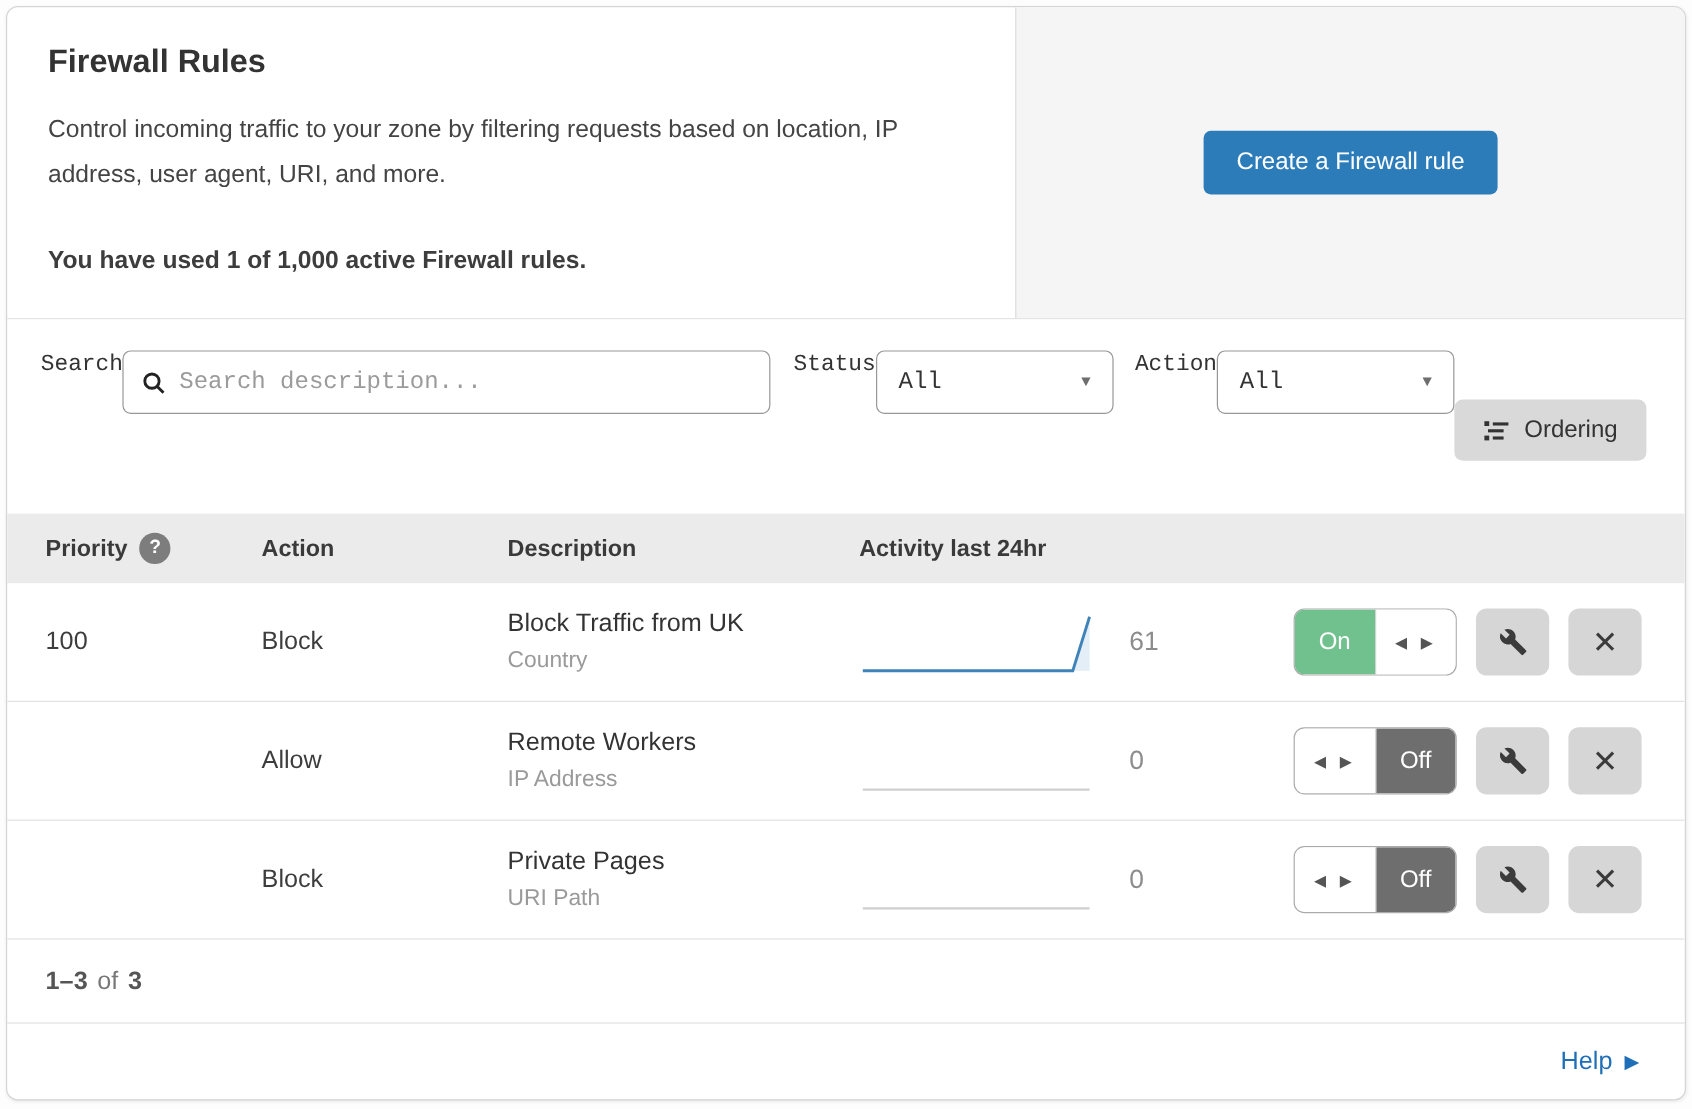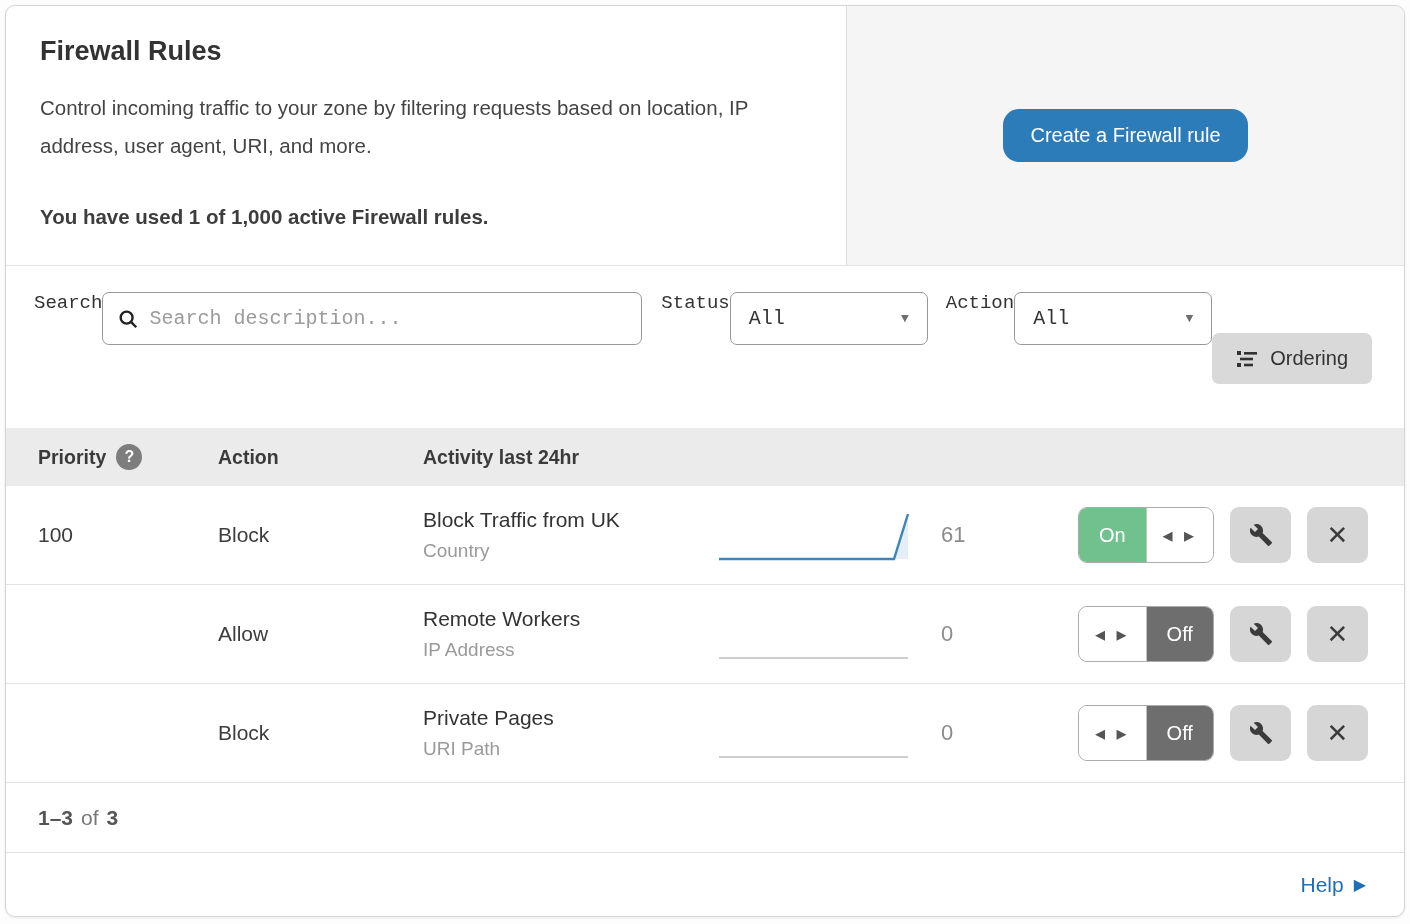--- a/index.html
+++ b/index.html
@@ -14,21 +14,21 @@
   .header-section { display: flex; height: 260px; border-bottom: 1px solid #e4e4e4; flex: none; }
   .header-left { width: 840px; padding: 30px 34px; flex: none; }
   .page-title { font-size: 27px; font-weight: bold; color: #333; margin-bottom: 22px; }
   .page-desc { font-size: 20.5px; color: #444; line-height: 1.85; max-width: 770px; }
   .usage-note { font-size: 20.5px; font-weight: bold; color: #3d3d3d; margin-top: 40px; }
   .header-right {
     flex: 1; background: #f5f5f5; border-left: 1px solid #ddd;
     display: flex; align-items: center; justify-content: center;
   }
   .create-btn {
-    background: #2d7cba; color: #fff; border: none; border-radius: 16px;
+    background: #2d7cba; color: #fff; border: none; border-radius: 6px;
     font-size: 20px; padding: 15px 27px; cursor: pointer;
     font-family: inherit;
   }
   
   .filters { display: flex; padding: 26px 32px 0 28px; height: 162px; flex: none; }
   .filter-group { display: flex; flex-direction: row; font-family: Liberation Mono, monospace; }
   .filter-label { font-size: 19px; color: #333; margin-bottom: 14px; }
   .search-box {
     width: 540px; height: 53px; border: 1px solid #989898; border-radius: 7px;
     display: flex; align-items: center; padding: 0 14px; background: #fff;
@@ -166,20 +166,21 @@
       </svg>
       <span>Ordering</span>
     </button>
   </div>
 
   <div class="thead">
     <div class="col-priority">
       <span class="th">Priority</span><span class="help-badge">?</span>
     </div>
     <div class="col-action"><span class="th">Action</span></div>
+    <div class="col-desc"><span class="th">Description</span></div>
     <div class="col-activity">
         <span class="th">Activity last 24hr</span>
       </div>
   </div>
 
   <div class="trow">
     <div class="col-priority cell-text">100</div>
     <div class="col-action cell-text">Block</div>
     <div class="col-desc">
       <div class="desc-title">Block Traffic from UK</div>

